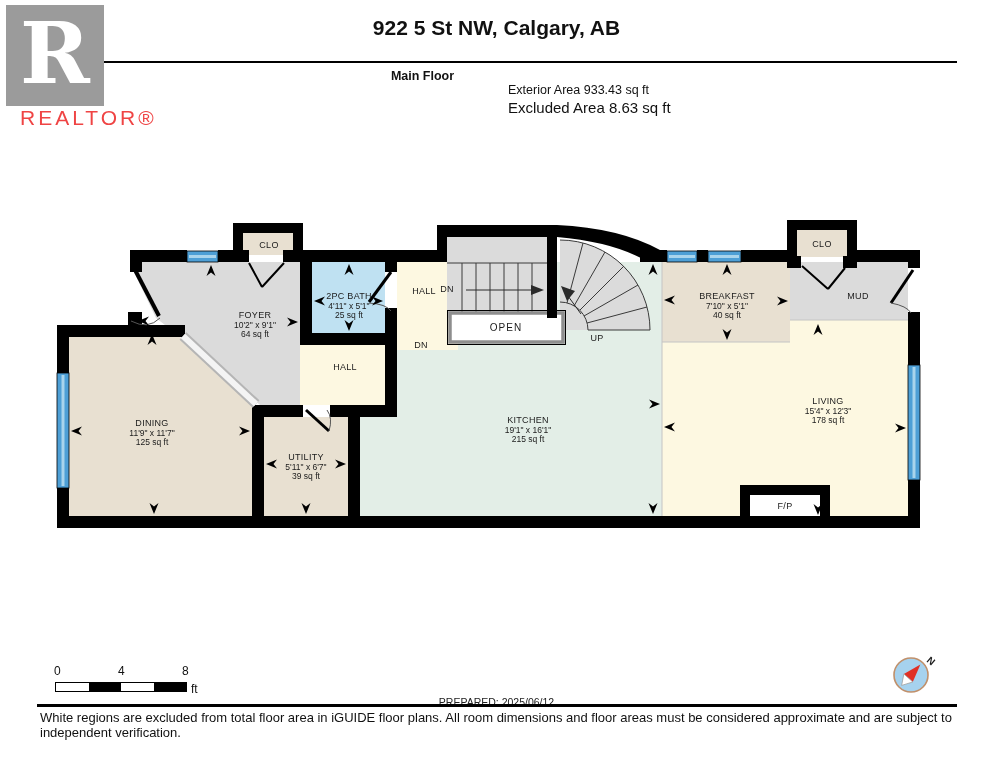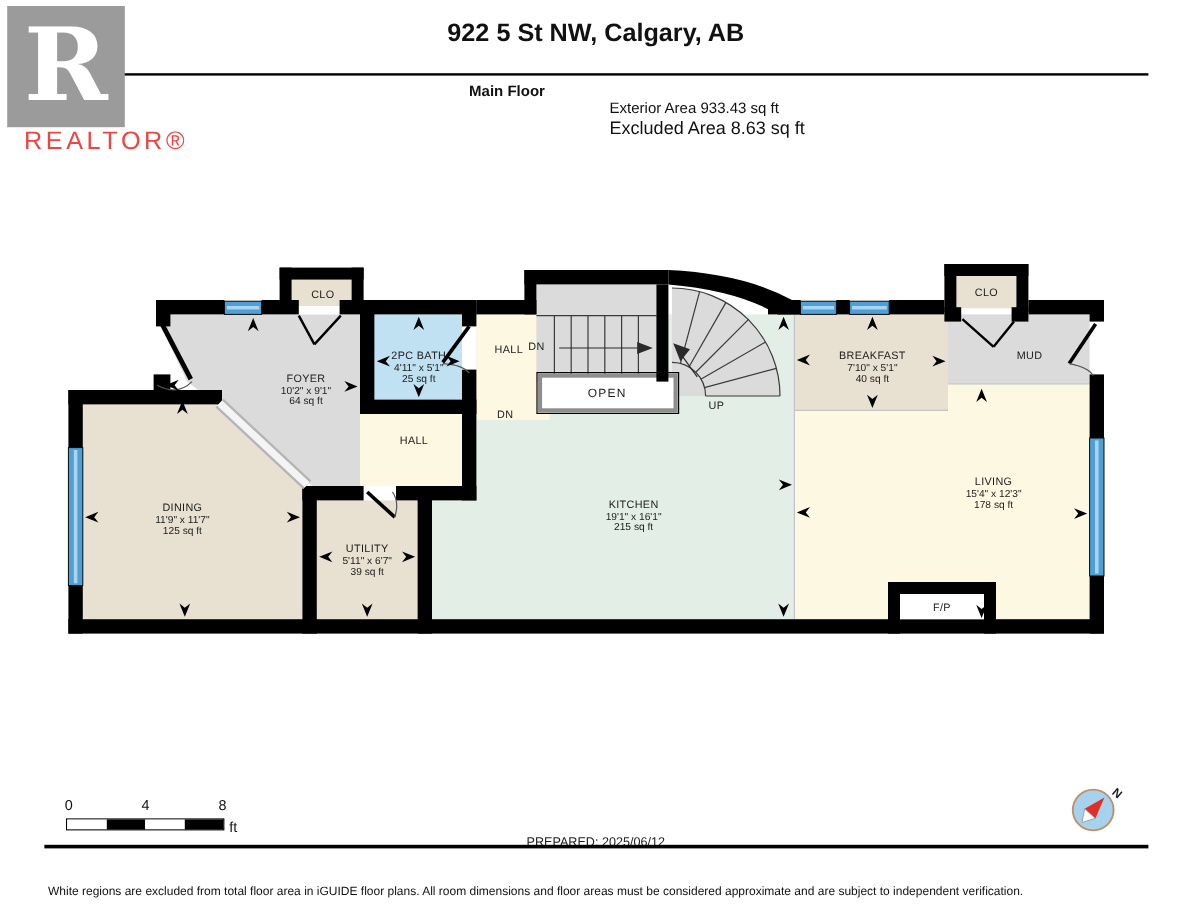--- a/index.html
+++ b/index.html
@@ -20,21 +20,21 @@
   
   #scale-ticks{top:664px;left:40px;width:170px;height:14px;font-size:12px;}
   #scale-ticks span{position:absolute;top:0;}
   #t0{left:14px;} #t4{left:78px;} #t8{left:142px;}
   #scale-bar{top:682px;left:55px;width:130px;height:8px;border:1px solid #000;display:flex;}
   #scale-bar div{flex:1;}
   .seg-w{background:#fff;} .seg-b{background:#000;}
   #scale-unit{top:682px;left:191px;font-size:12px;}
   #prepared{top:676px;left:0;width:993px;text-align:center;font-size:10.5px;color:#222;margin-top:20px;}
   #ftr-rule{top:704px;left:37px;width:920px;height:3px;background:#000;}
-  #disclaimer{top:710px;left:40px;font-size:10px;color:#111;margin-top:28px;}
+  #disclaimer{top:710px;left:40px;font-size:13px;color:#111;}
   #compass{top:650px;left:888px;}
   
   text{font-family:"Liberation Sans",sans-serif;fill:#1b1b1b;}
   .rl{font-size:9px;letter-spacing:.3px;text-anchor:middle;}
   .rs{font-size:8.5px;text-anchor:middle;}
   .wall{fill:#000;}
   .tread{stroke:#3a3a3a;stroke-width:1;fill:none;}
   .thin{stroke:#2a2a2a;stroke-width:1;fill:none;}
   .doorleaf{stroke:#000;stroke-width:4;fill:none;}
   .swing{stroke:#555;stroke-width:1;fill:none;}

